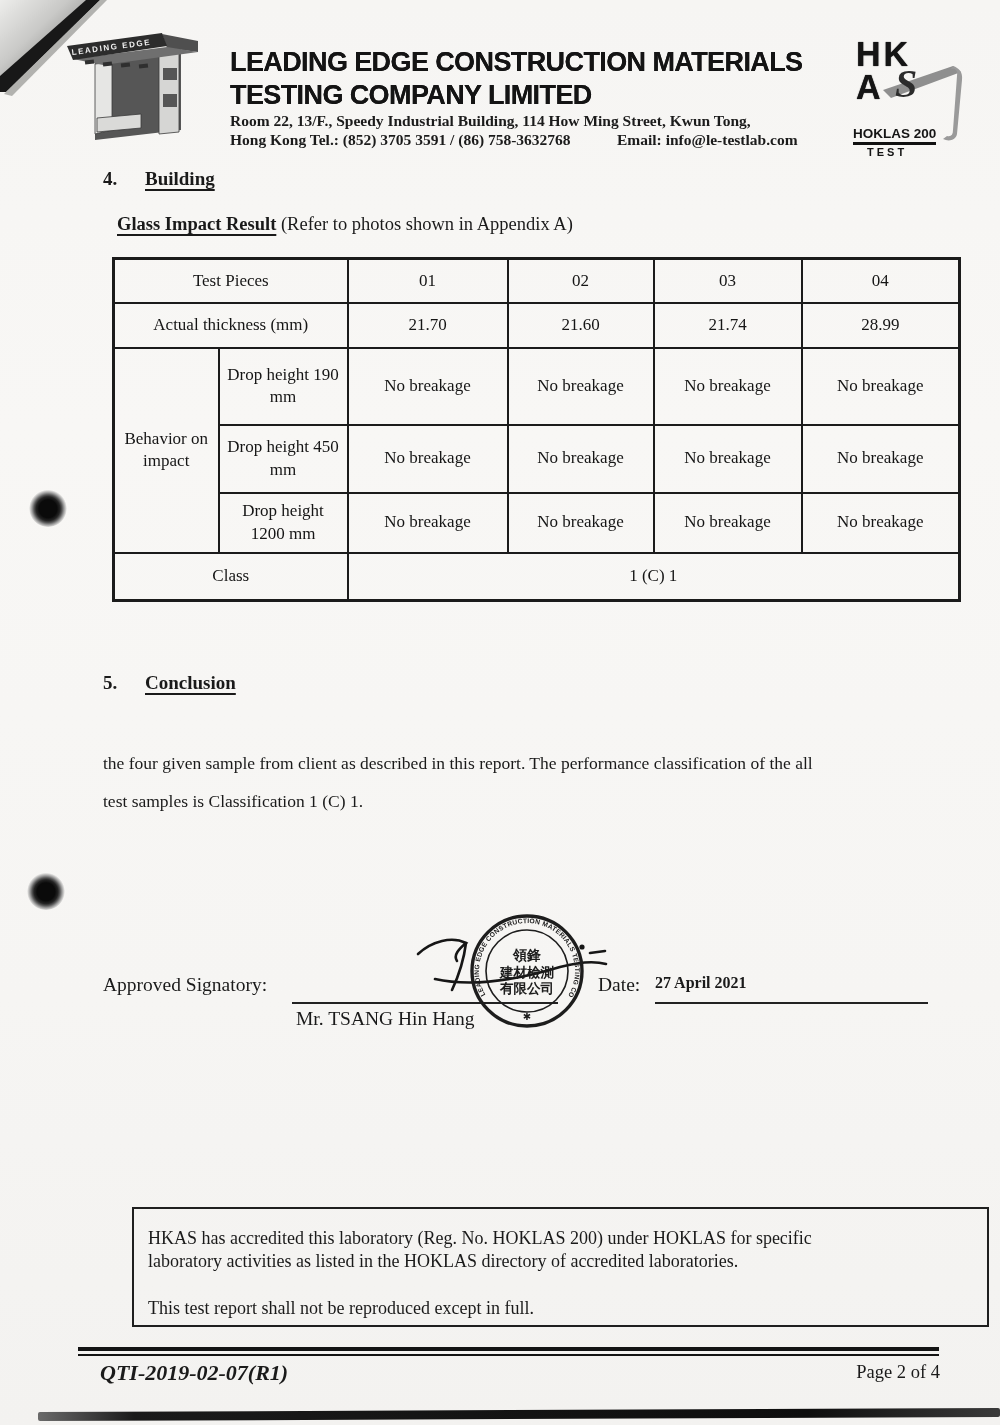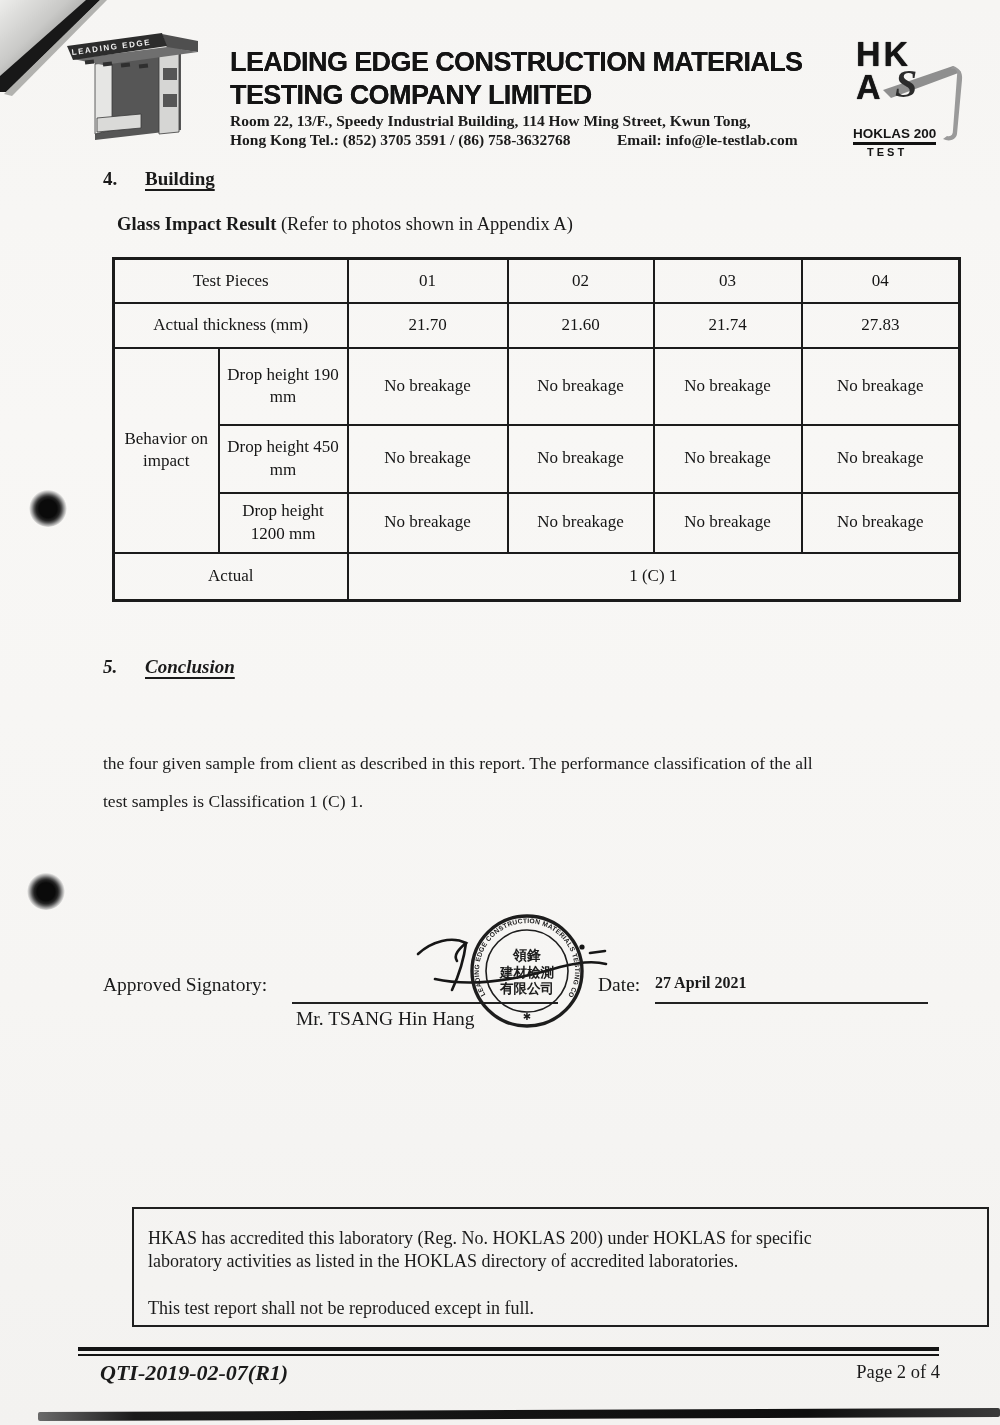--- a/index.html
+++ b/index.html
@@ -23,21 +23,21 @@
   .hkas .hk{position:absolute;left:3px;top:0;font-size:34px;font-weight:bold;letter-spacing:3px;transform:scaleY(1.05);text-shadow:0 0 1px #000;}
   .hkas .a{position:absolute;left:3px;top:33px;font-size:34px;font-weight:bold;transform:scaleY(1.05);text-shadow:0 0 1px #000;}
   .hkas .s{position:absolute;left:42px;top:26px;font-family:"Liberation Serif",serif;font-style:italic;font-size:40px;font-weight:bold;color:#2c2c2c;}
   .hkas .hoklas{position:absolute;left:0px;top:92px;font-size:13.5px;font-weight:bold;letter-spacing:0px;border-bottom:3px solid #111;padding-bottom:1px;white-space:nowrap;}
   .hkas .test{position:absolute;left:14px;top:112px;font-size:11px;font-weight:bold;letter-spacing:3px;}
   
   .sec{font-size:19px;font-weight:bold;}
   .sec .num{display:inline-block;width:42px;}
   .sec .ttl{text-decoration:underline;text-decoration-thickness:2px;text-underline-offset:4px;}
   .glass-line{left:117px;top:214px;font-size:18.5px;white-space:nowrap;}
-  .glass-line b{text-decoration-thickness:2px;text-underline-offset:4px;}
+  .glass-line b{text-decoration:underline;text-decoration-thickness:2px;text-underline-offset:4px;}
   
   .rtable{left:112px;top:257px;border-collapse:collapse;table-layout:fixed;width:846px;
     font-size:17px;color:#151515;}
   .rtable td{border:2px solid #1b1b1b;text-align:center;vertical-align:middle;line-height:1.3;padding:2px 6px;}
   .rtable{border:3px solid #1b1b1b;}
   tr.r1{height:44px;} tr.r2{height:45px;} tr.r3{height:77px;} tr.r4{height:68px;} tr.r5{height:60px;} tr.r6{height:48px;}
   
   .conc-line{left:103px;width:830px;font-size:17.5px;line-height:38px;white-space:nowrap;}
   
   .siglabel{font-size:19.5px;white-space:nowrap;}
@@ -137,21 +137,21 @@
       <td>01</td>
       <td>02</td>
       <td>03</td>
       <td>04</td>
     </tr>
     <tr class="r2">
       <td colspan="2">Actual thickness (mm)</td>
       <td>21.70</td>
       <td>21.60</td>
       <td>21.74</td>
-      <td>27.83</td>
+      <td>28.99</td>
     </tr>
     <tr class="r3">
       <td rowspan="3">Behavior on impact</td>
       <td>Drop height 190 mm</td>
       <td>No breakage</td>
       <td>No breakage</td>
       <td>No breakage</td>
       <td>No breakage</td>
     </tr>
     <tr class="r4">
@@ -162,27 +162,27 @@
       <td>No breakage</td>
     </tr>
     <tr class="r5">
       <td>Drop height 1200 mm</td>
       <td>No breakage</td>
       <td>No breakage</td>
       <td>No breakage</td>
       <td>No breakage</td>
     </tr>
     <tr class="r6">
-      <td colspan="2">Actual</td>
+      <td colspan="2">Class</td>
       <td colspan="4">1 (C) 1</td>
     </tr>
   </tbody>
     </table>
 
-  <div class="abs sec" style="left:103px;top:656px;font-style:italic;">
+  <div class="abs sec" style="left:103px;top:672px;">
     <span class="num">5.</span><span class="ttl">Conclusion</span>
   </div>
   <div class="abs conc-line" style="top:744px;">the four given sample from client as described in this report. The performance classification of the all</div>
   <div class="abs conc-line" style="top:782px;">test samples is Classification 1 (C) 1.</div>
 
   <div class="abs siglabel" style="left:103px;top:974px;">Approved Signatory:</div>
   <div class="abs uline" style="left:292px;top:1002px;width:266px;"></div>
   <div class="abs siglabel" style="left:296px;top:1008px;">Mr. TSANG Hin Hang</div>
 
   <svg class="abs" style="left:400px;top:926px;" width="215" height="78" viewBox="0 0 215 78">

